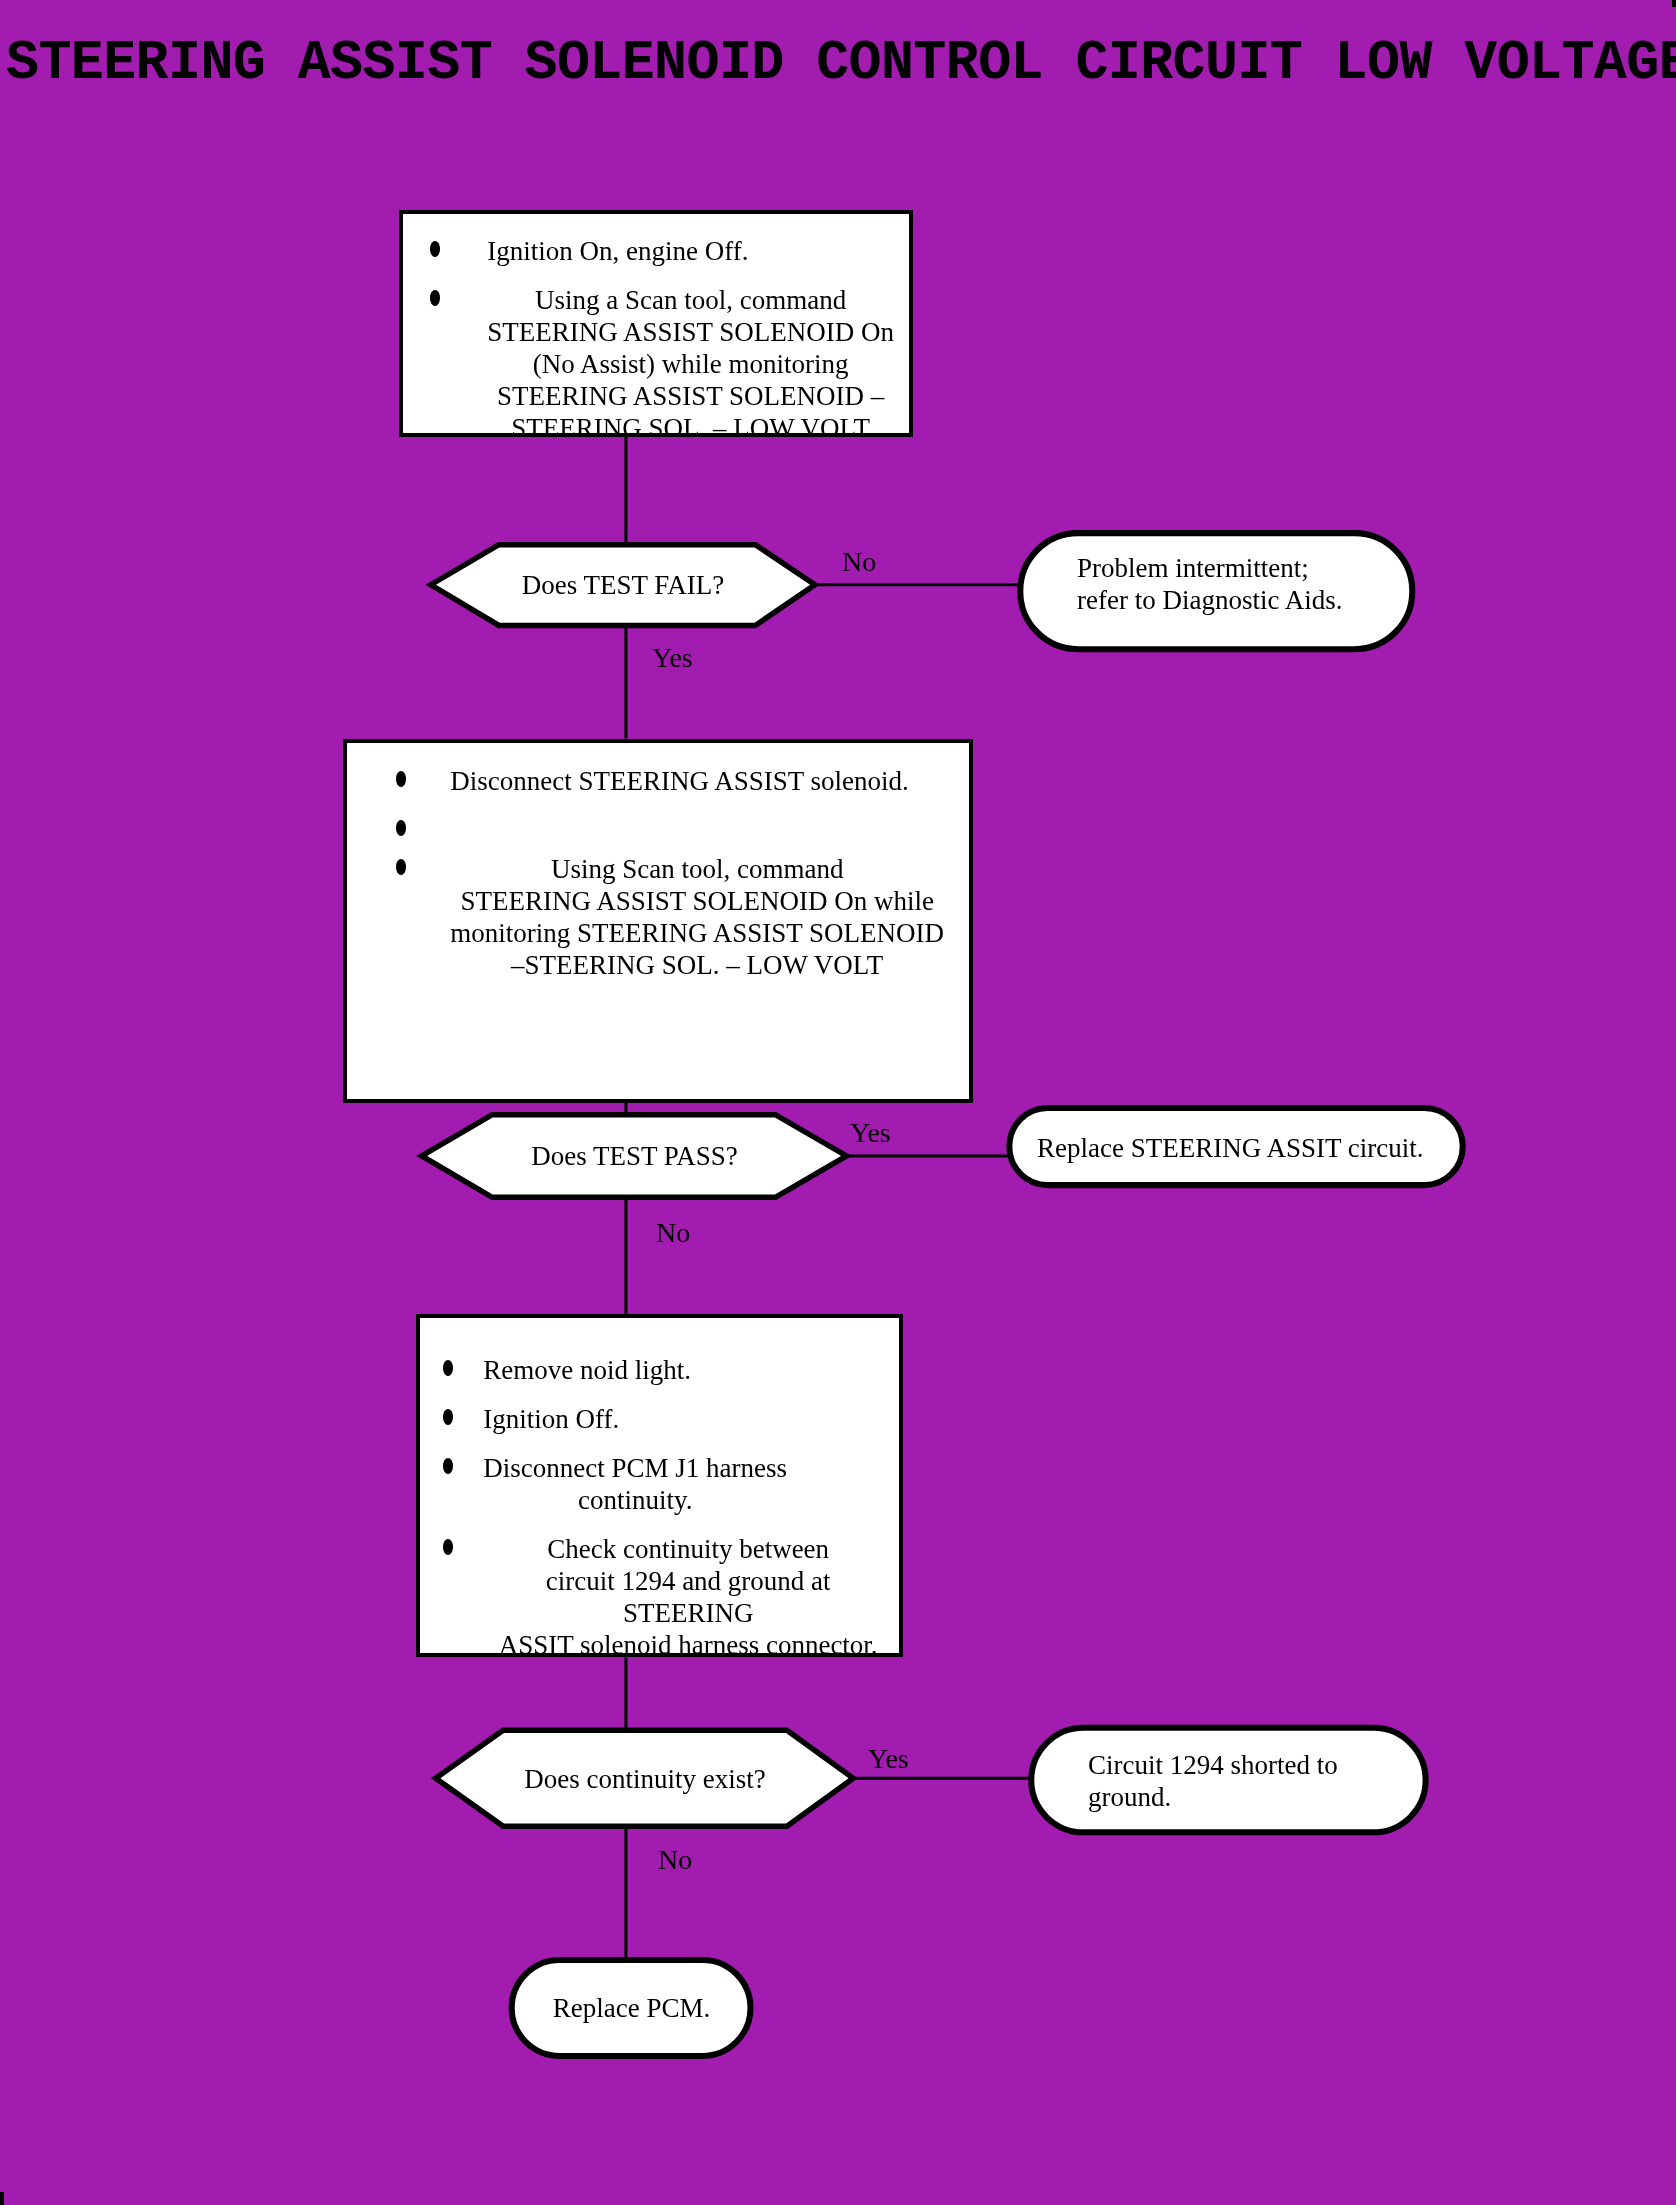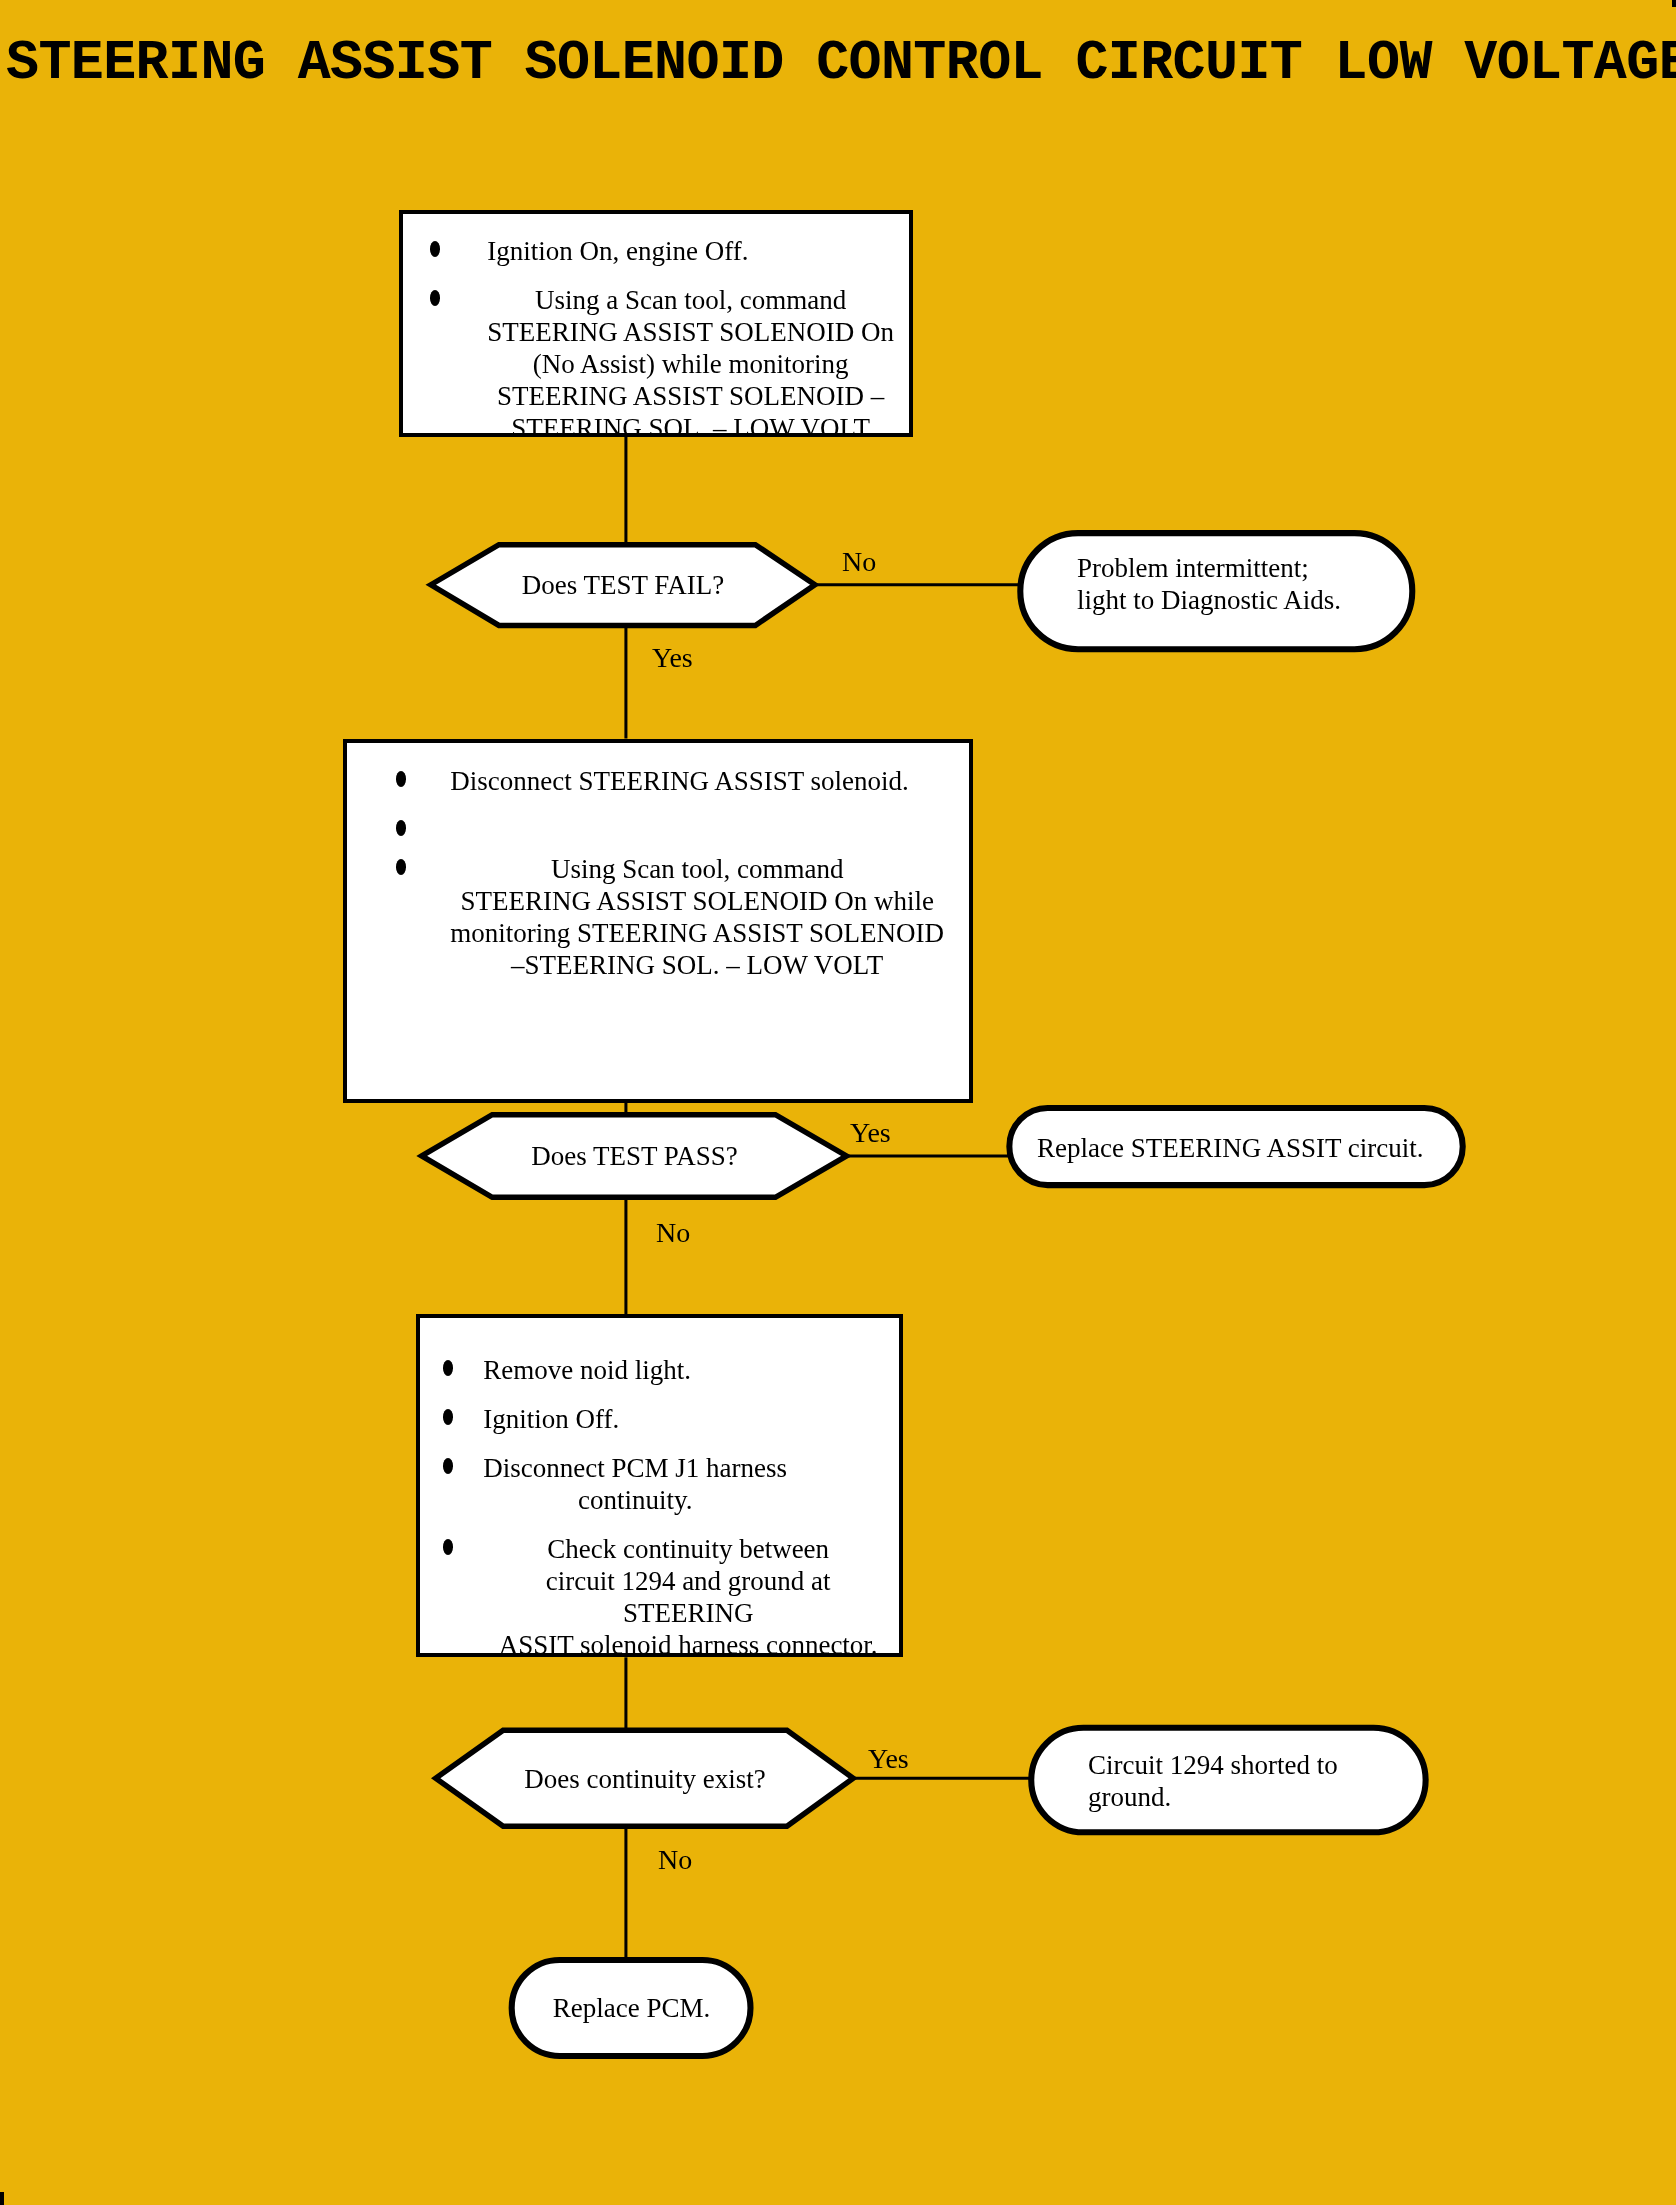--- a/index.html
+++ b/index.html
@@ -1,19 +1,19 @@
 <!DOCTYPE html>
 <html style="font-size:9.7px"><head>
 <meta charset="utf-8">
 <style>
   html,body{margin:0;padding:0;background:#ffffff;}
   .page{
     position:relative;
     width:1676px;height:2205px;
-    background:#eab308;
+    background:#a21caf;
     font-family:"Liberation Serif", serif;
     color:#000;
     overflow:hidden;
   }
   .title{
     position:absolute;left:6px;top:36px;
     font-family:"Liberation Mono", monospace;
     font-weight:bold;font-size:55px;line-height:56px;
     letter-spacing:-0.6px;white-space:nowrap;
   }
@@ -148,21 +148,21 @@
   <div id="q3" class="qtext">Does continuity exist?</div>
 
   <div id="no1" class="lbl">No</div>
   <div id="yes1" class="lbl">Yes</div>
   <div id="yes2" class="lbl">Yes</div>
   <div id="no2" class="lbl">No</div>
   <div id="yes3" class="lbl">Yes</div>
   <div id="no3" class="lbl">No</div>
 
   <div id="p1" class="ptext">Problem intermittent;
-light to Diagnostic Aids.</div>
+refer to Diagnostic Aids.</div>
   <div id="p2" class="ptext">Replace STEERING ASSIT circuit.</div>
   <div id="p3" class="ptext">Circuit 1294 shorted to
 ground.</div>
   <div id="p4" class="ptext">Replace PCM.</div>
 
   <div id="mark-bl" class="scanmark"></div>
   <div id="mark-tr" class="scanmark"></div>
 
 </div>
 

